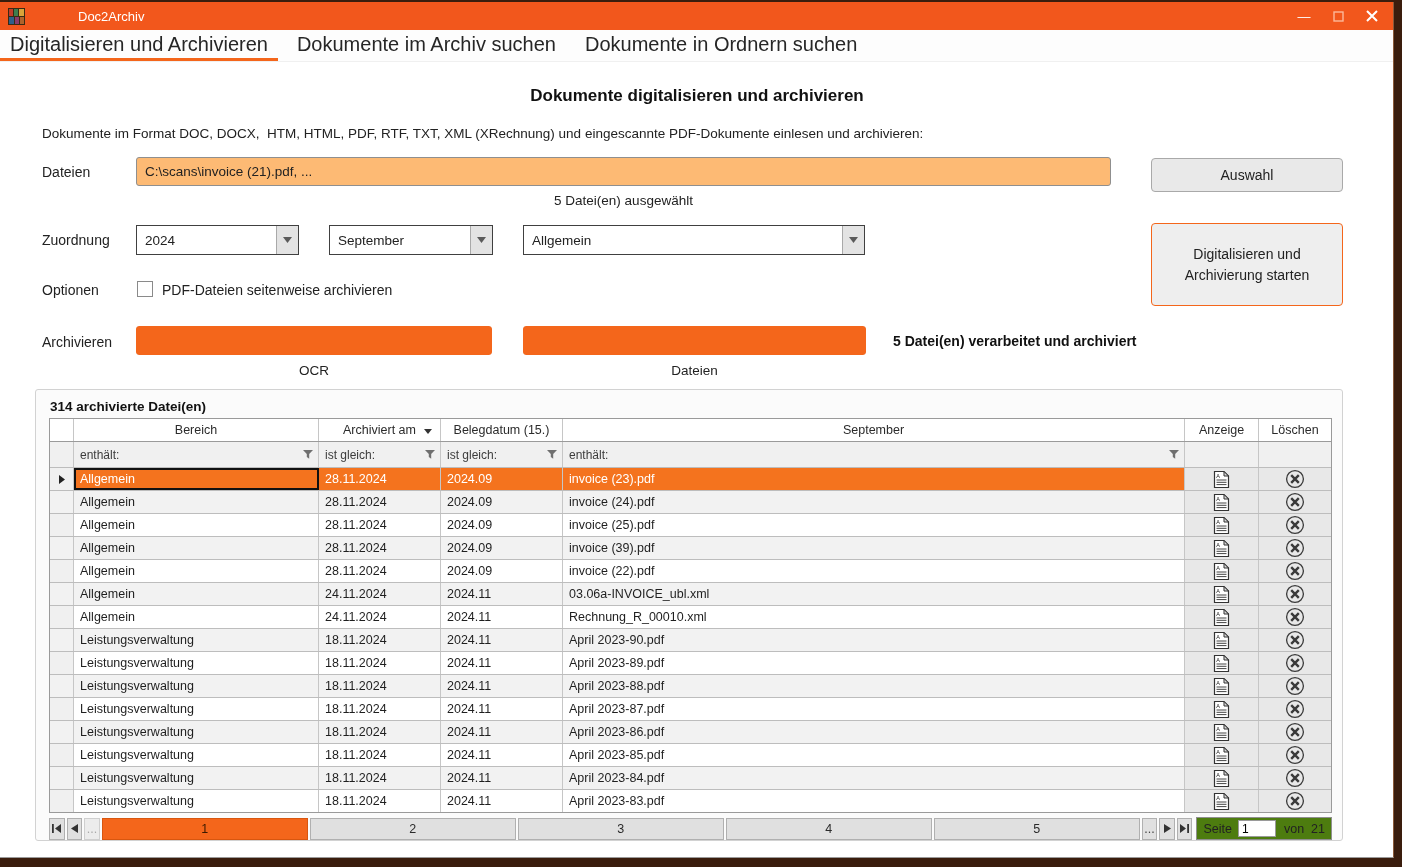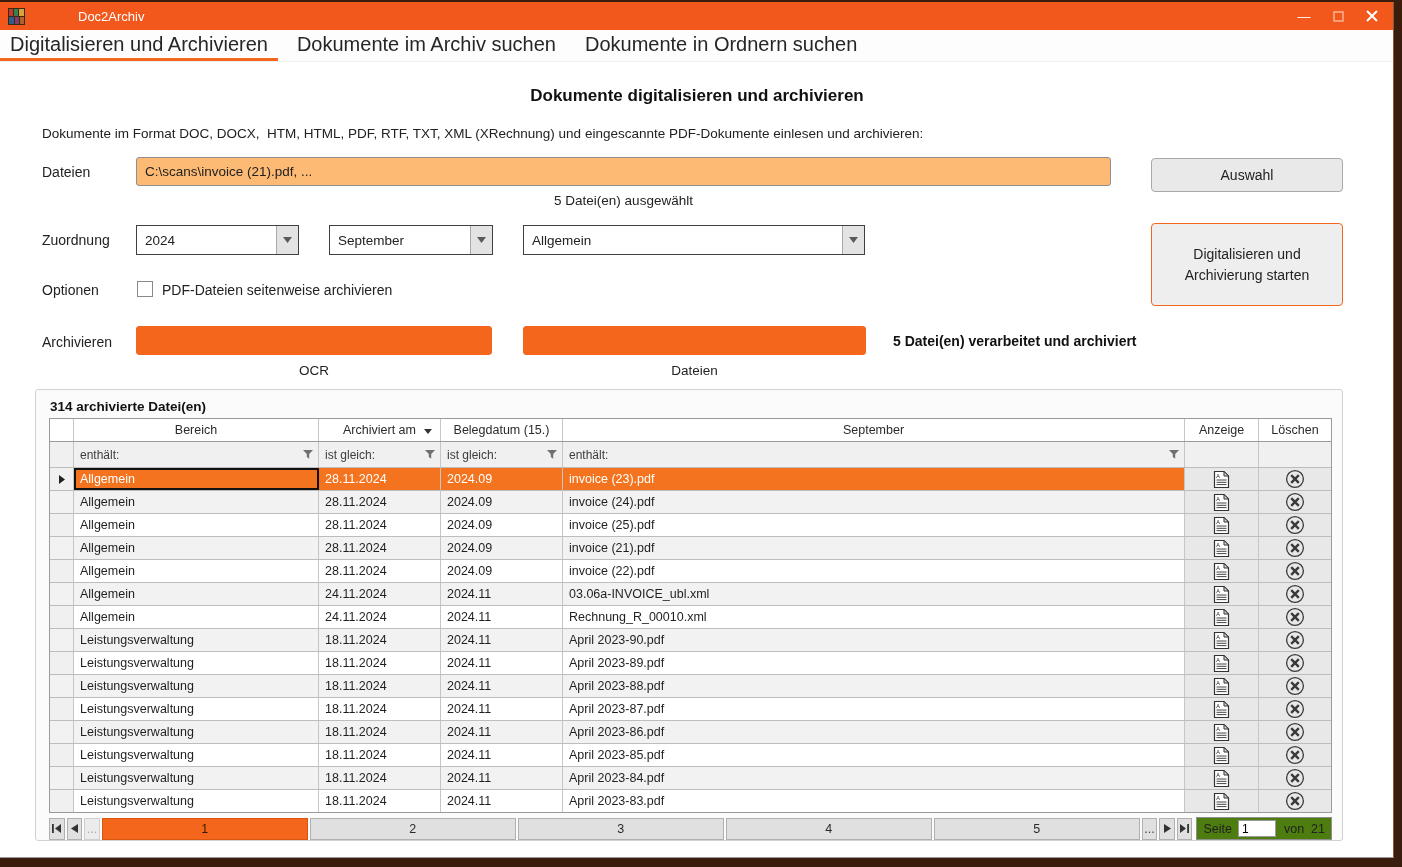--- a/index.html
+++ b/index.html
@@ -291,21 +291,21 @@
                 <circle cx="10" cy="10" r="8.4" fill="none" stroke="#3a3a3a" stroke-width="1.3"></circle>
                 <path d="M6.2 6.2 L13.8 13.8 M13.8 6.2 L6.2 13.8" stroke="#3a3a3a" stroke-width="2.4"></path>
               </svg>
             </div>
           </div>
           <div class="trow datarow alt">
             <div class="tcell c0"></div>
             <div class="tcell c1">Allgemein</div>
             <div class="tcell c2">28.11.2024</div>
             <div class="tcell c3">2024.09</div>
-            <div class="tcell c4">invoice (21).pdf</div>
+            <div class="tcell c4">invoice (39).pdf</div>
             <div class="tcell c5">
               <svg width="17" height="19" viewBox="0 0 17 19">
                 <path d="M1.5 1.5 H11 L15.5 6 V17.5 H1.5 Z" fill="#fff" stroke="#333" stroke-width="1.2"></path>
                 <path d="M11 1.5 L15.5 6 H11 Z" fill="#d8d8d8" stroke="#333" stroke-width="1"></path>
                 <text x="3.2" y="7.6" font-size="5.5" fill="#222" font-family="Liberation Sans, sans-serif">A</text>
                 <path d="M3.5 10 H13.5 M3.5 12.3 H13.5 M3.5 14.6 H13.5" stroke="#444" stroke-width="1"></path>
               </svg>
             </div>
             <div class="tcell c6">
               <svg width="20" height="20" viewBox="0 0 20 20">

